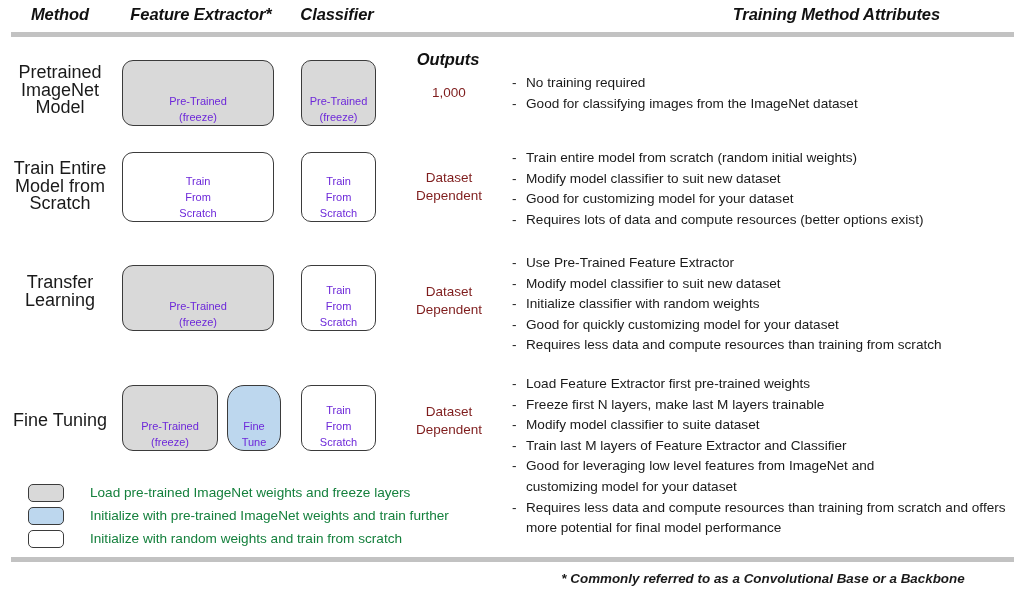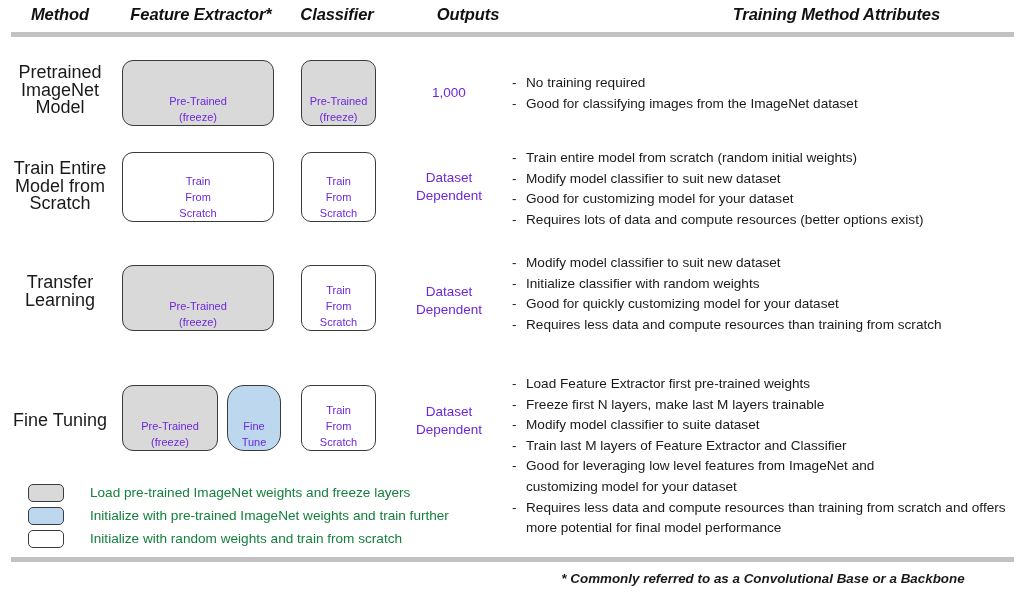--- a/index.html
+++ b/index.html
@@ -29,21 +29,21 @@
     font-weight: bold;
     font-style: italic;
     color: #111111;
     text-align: center;
     white-space: nowrap;
     letter-spacing: -0.1px;
   }
   .h-method    { left: 0px;   width: 120px; }
   .h-feature   { left: 120px; width: 162px; }
   .h-class     { left: 282px; width: 110px; }
-  .h-outputs   { left: 412px; width: 112px; }
+  .h-outputs   { left: 392px; width: 112px; margin-top: 45px; }
   .h-attrs     { left: 520px; width: 420px; text-align: right; }
 
   
   .hrule {
     position: absolute;
     left: 11px;
     width: 1003px;
     height: 5px;
     background: #c2c2c2;
   }
@@ -66,21 +66,21 @@
     line-height: 17.5px;
     color: #1a1a1a;
   }
   .outputs-label {
     position: absolute;
     left: 394px;
     width: 110px;
     text-align: center;
     font-size: 13.5px;
     line-height: 17.5px;
-    color: #6d28d9;
+    color: #7f1d1d;
   }
 
   
   .box {
     position: absolute;
     border: 1.6px solid #3b3b3b;
     border-radius: 11px;
     display: flex;
     align-items: flex-end;
     justify-content: center;
@@ -270,20 +270,21 @@
         <div>Scratch</div>
       </div>
     </div>
 
     <div class="outputs-label" style="top:34px;">
       <div>Dataset</div>
       <div>Dependent</div>
     </div>
 
     <div class="attrs" style="top:4px;">
+      <div class="bullet nowrap">Use Pre-Trained Feature Extractor</div>
       <div class="bullet nowrap">Modify model classifier to suit new dataset</div>
       <div class="bullet nowrap">Initialize classifier with random weights</div>
       <div class="bullet nowrap">Good for quickly customizing model for your dataset</div>
       <div class="bullet nowrap">Requires less data and compute resources than training from scratch</div>
     </div>
   </div>
 
   <div class="row row-4">
     <div class="method-label" style="top:43px;">
       <div>Fine Tuning</div>

